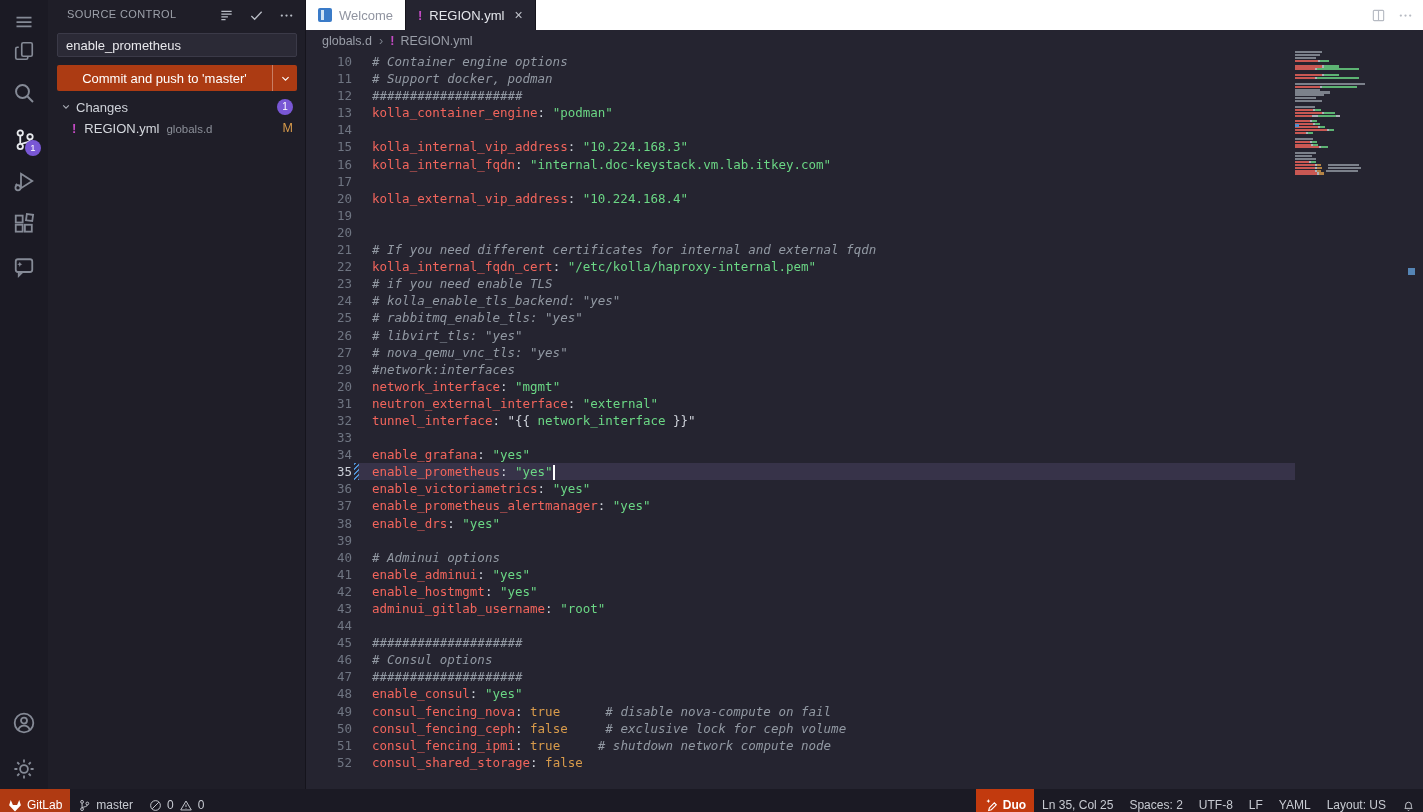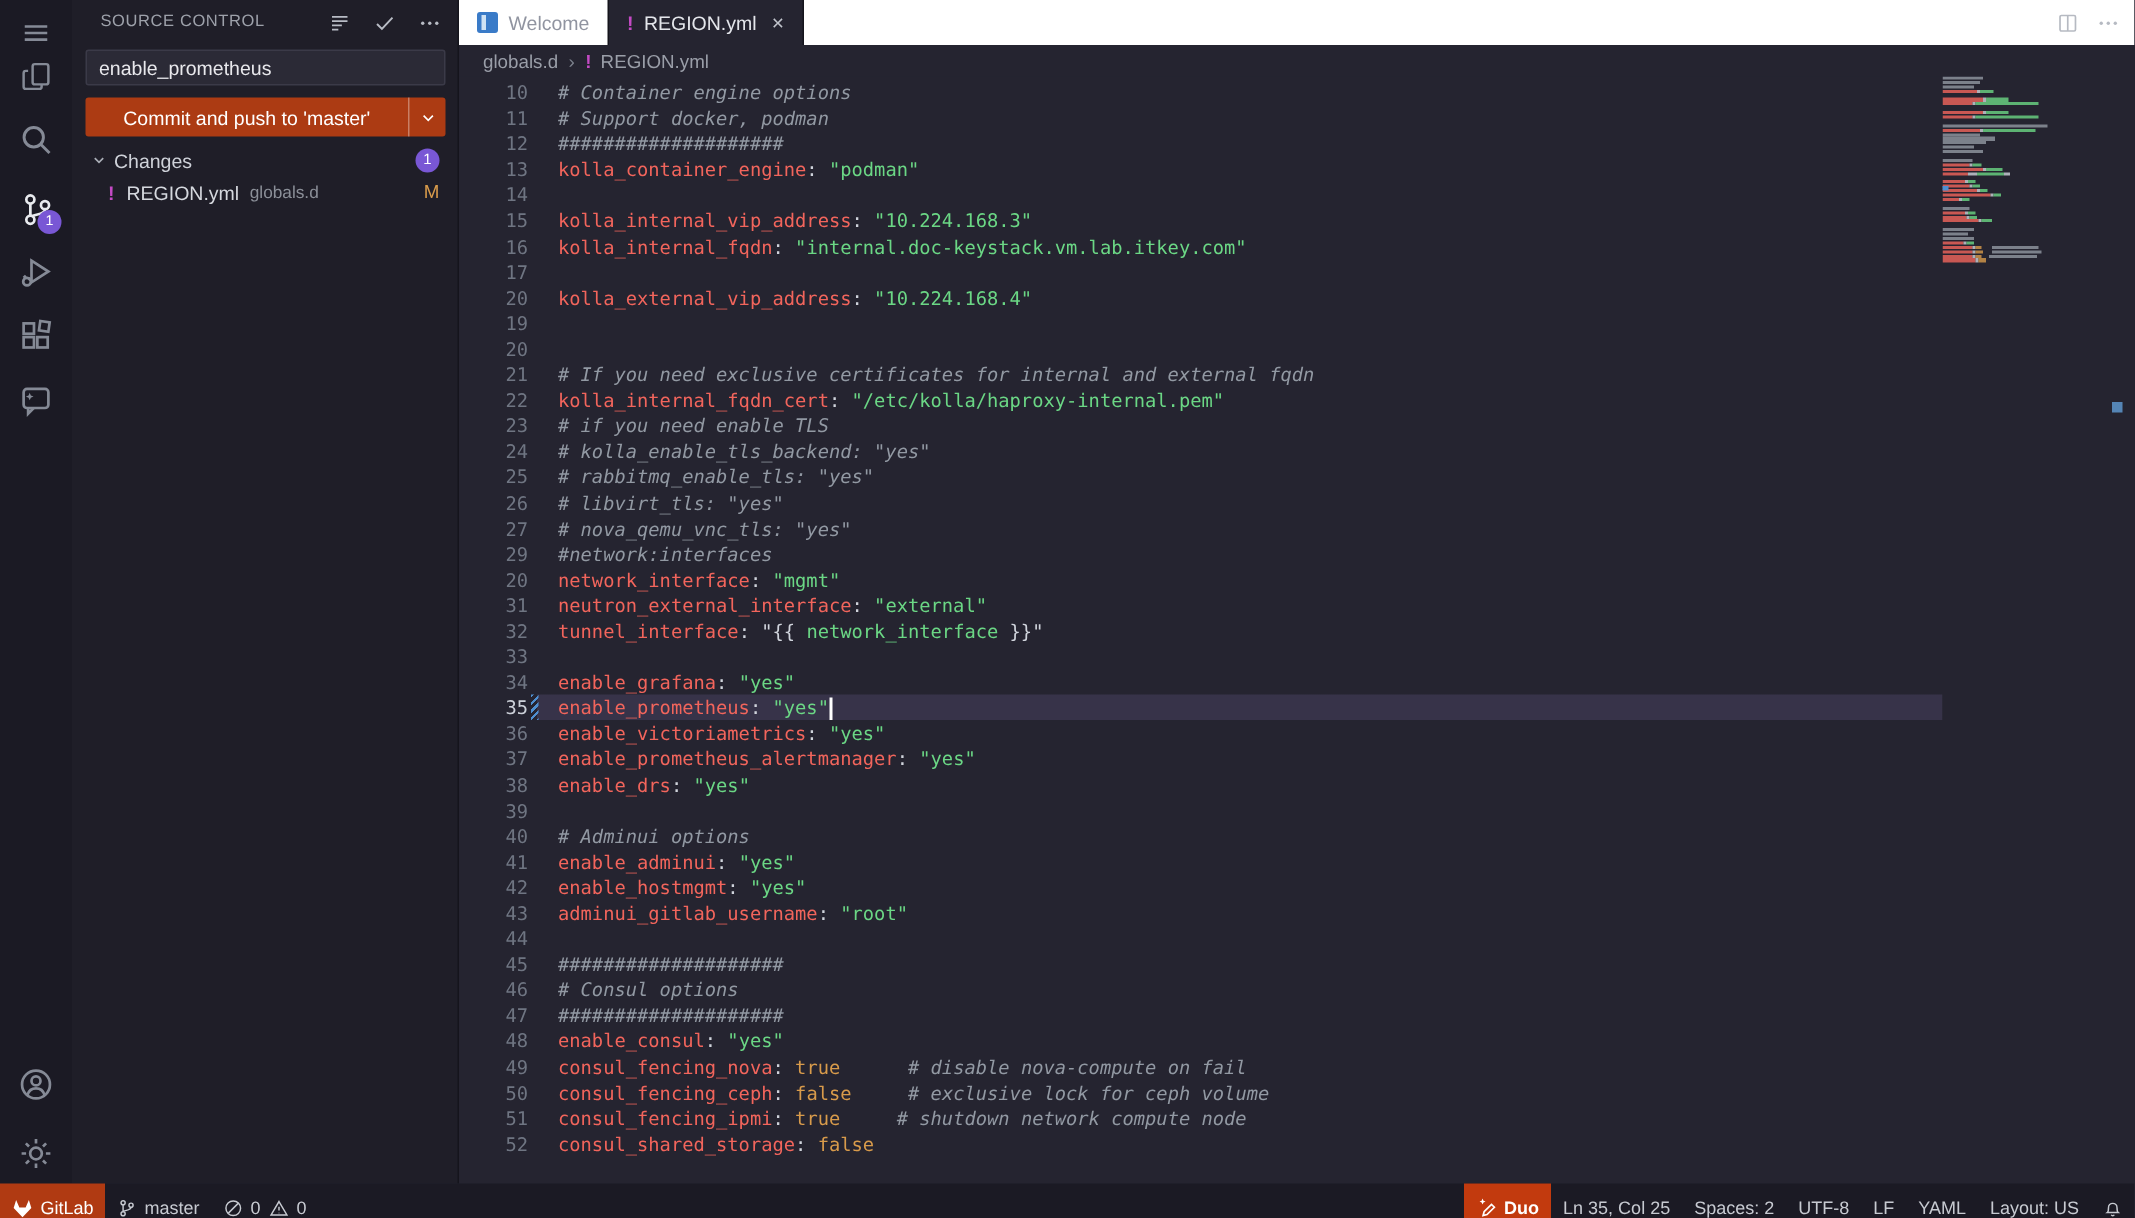--- a/index.html
+++ b/index.html
@@ -250,21 +250,21 @@
       <div class="crow"><span class="ln">11</span><span class="gmark"></span><span class="ctext"><span class="tk-c"># Support docker, podman</span></span></div>
       <div class="crow"><span class="ln">12</span><span class="gmark"></span><span class="ctext"><span class="tk-c">####################</span></span></div>
       <div class="crow"><span class="ln">13</span><span class="gmark"></span><span class="ctext"><span class="tk-k">kolla_container_engine</span><span class="tk-p">: </span><span class="tk-s">"podman"</span></span></div>
       <div class="crow"><span class="ln">14</span><span class="gmark"></span><span class="ctext"></span></div>
       <div class="crow"><span class="ln">15</span><span class="gmark"></span><span class="ctext"><span class="tk-k">kolla_internal_vip_address</span><span class="tk-p">: </span><span class="tk-s">"10.224.168.3"</span></span></div>
       <div class="crow"><span class="ln">16</span><span class="gmark"></span><span class="ctext"><span class="tk-k">kolla_internal_fqdn</span><span class="tk-p">: </span><span class="tk-s">"internal.doc-keystack.vm.lab.itkey.com"</span></span></div>
       <div class="crow"><span class="ln">17</span><span class="gmark"></span><span class="ctext"></span></div>
       <div class="crow"><span class="ln">20</span><span class="gmark"></span><span class="ctext"><span class="tk-k">kolla_external_vip_address</span><span class="tk-p">: </span><span class="tk-s">"10.224.168.4"</span></span></div>
       <div class="crow"><span class="ln">19</span><span class="gmark"></span></div>
       <div class="crow"><span class="ln">20</span><span class="gmark"></span><span class="ctext"></span></div>
-      <div class="crow"><span class="ln">21</span><span class="gmark"></span><span class="ctext"><span class="tk-c"># If you need exclusive certificates for internal and external fqdn</span></span></div>
+      <div class="crow"><span class="ln">21</span><span class="gmark"></span><span class="ctext"><span class="tk-c"># If you need different certificates for internal and external fqdn</span></span></div>
       <div class="crow"><span class="ln">22</span><span class="gmark"></span><span class="ctext"><span class="tk-k">kolla_internal_fqdn_cert</span><span class="tk-p">: </span><span class="tk-s">"/etc/kolla/haproxy-internal.pem"</span></span></div>
       <div class="crow"><span class="ln">23</span><span class="gmark"></span><span class="ctext"><span class="tk-c"># if you need enable TLS</span></span></div>
       <div class="crow"><span class="ln">24</span><span class="gmark"></span><span class="ctext"><span class="tk-c"># kolla_enable_tls_backend: "yes"</span></span></div>
       <div class="crow"><span class="ln">25</span><span class="gmark"></span><span class="ctext"><span class="tk-c"># rabbitmq_enable_tls: "yes"</span></span></div>
       <div class="crow"><span class="ln">26</span><span class="gmark"></span><span class="ctext"><span class="tk-c"># libvirt_tls: "yes"</span></span></div>
       <div class="crow"><span class="ln">27</span><span class="gmark"></span><span class="ctext"><span class="tk-c"># nova_qemu_vnc_tls: "yes"</span></span></div>
       <div class="crow"><span class="ln">29</span><span class="gmark"></span><span class="ctext"><span class="tk-c">#network:interfaces</span></span></div>
       <div class="crow"><span class="ln">20</span><span class="gmark"></span><span class="ctext"><span class="tk-k">network_interface</span><span class="tk-p">: </span><span class="tk-s">"mgmt"</span></span></div>
       <div class="crow"><span class="ln">31</span><span class="gmark"></span><span class="ctext"><span class="tk-k">neutron_external_interface</span><span class="tk-p">: </span><span class="tk-s">"external"</span></span></div>
       <div class="crow"><span class="ln">32</span><span class="gmark"></span><span class="ctext"><span class="tk-k">tunnel_interface</span><span class="tk-p">: </span><span class="tk-w">"{{ </span><span class="tk-s">network_interface</span><span class="tk-w"> }}"</span></span></div>

